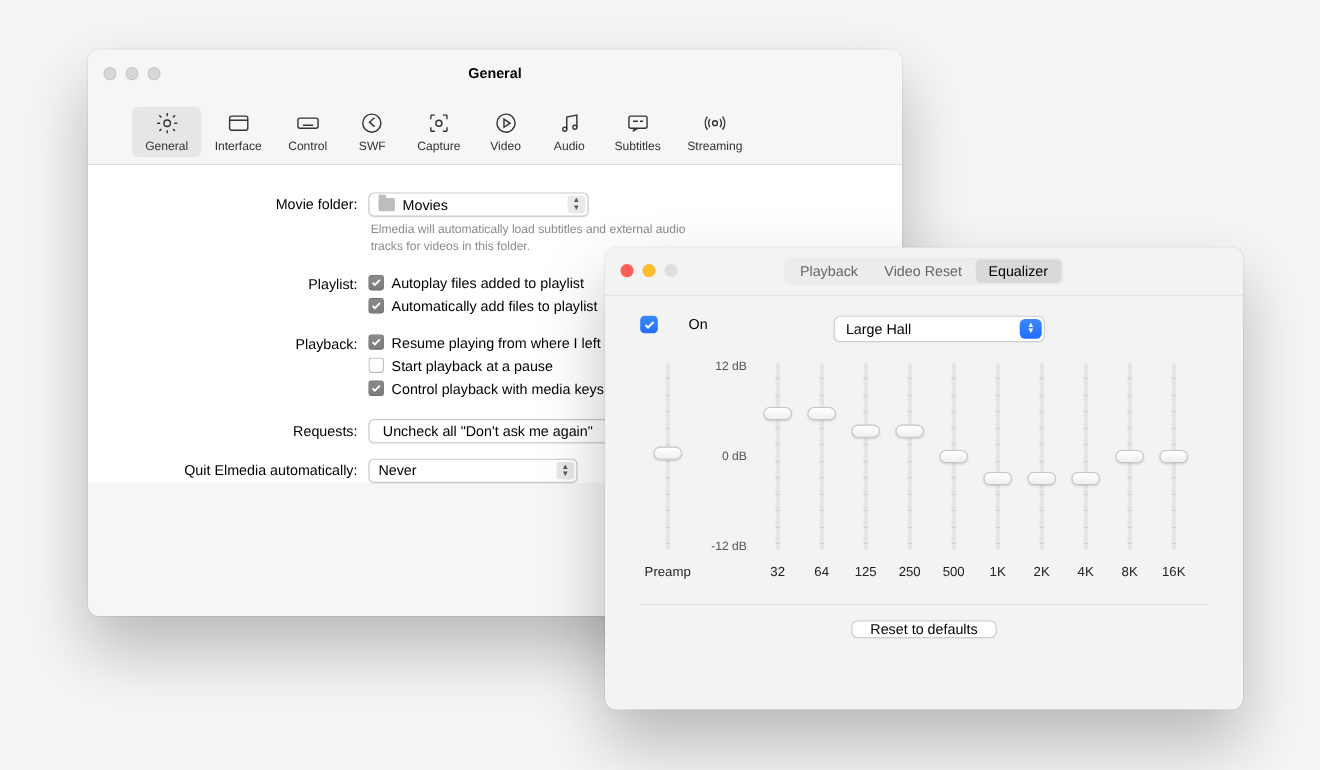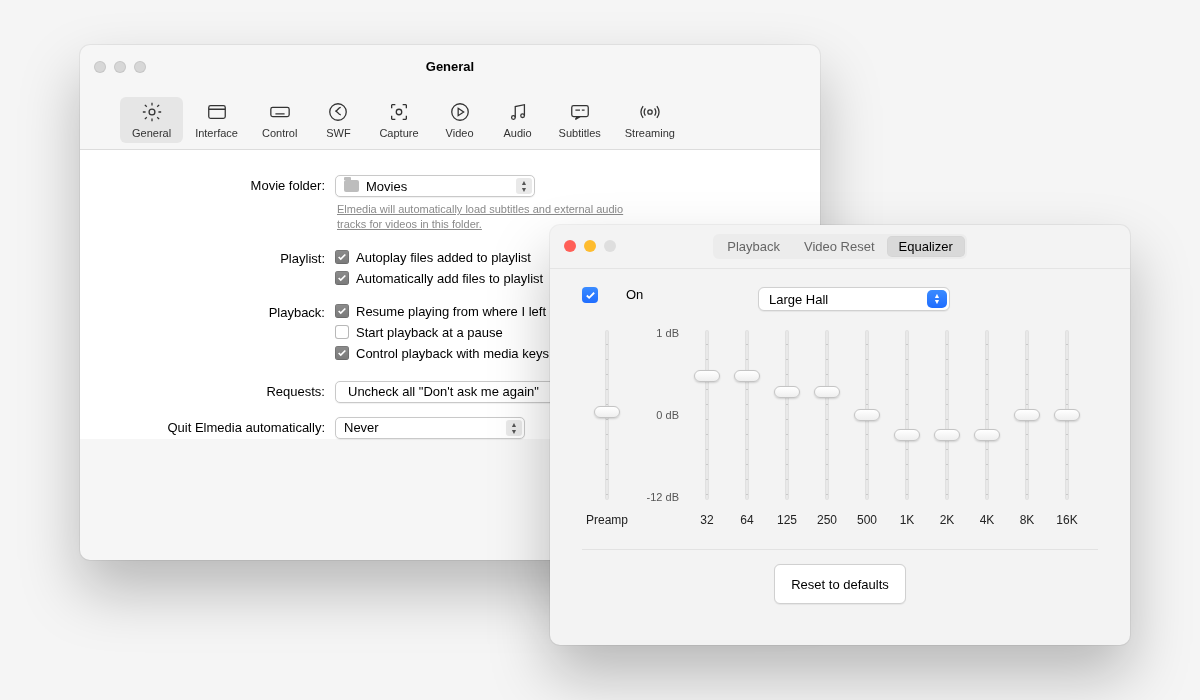--- a/index.html
+++ b/index.html
@@ -83,21 +83,21 @@
     background:#fff; border:1px solid #c9c9c9; border-radius:5px;
     padding:0 22px 0 8px; font-size:13px;
     box-shadow:0 0.5px 1px rgba(0,0,0,0.06);
   }
   .popup .stepper{
     position:absolute; right:2px; top:2px; bottom:2px; width:16px;
     background:#e9e9e9; border-radius:3px;
     display:flex; flex-direction:column; align-items:center; justify-content:center;
     font-size:7px; line-height:7px; color:#555;
   }
-  .hint{ color:#8a8a8a; font-size:11px; padding:3px 0 10px 2px; line-height:1.35;text-decoration:underline;}
+  .hint{ color:#8a8a8a; font-size:11px; padding:3px 0 10px 2px; line-height:1.35;}
   .check-row{ display:flex; align-items:center; gap:7px; padding:2px 0;}
   .chk{
     width:14px;height:14px;border-radius:3px;
     background:linear-gradient(#8c8c8c,#7a7a7a);
     display:flex;align-items:center;justify-content:center;
     box-shadow: inset 0 0 0 0.5px rgba(0,0,0,0.25);
   }
   .chk.off{ background:#fff; box-shadow: inset 0 0 0 1px #b8b8b8;}
   .chk svg{ width:10px;height:10px; stroke:#fff; stroke-width:2; fill:none;}
   .button{
@@ -189,24 +189,24 @@
     border:0.5px solid #c4c4c4;
     border-radius:6px;
     box-shadow:0 1px 2px rgba(0,0,0,0.15);
   }
   .band-label{
     text-align:center; font-size:12px; color:#222; padding-top:10px;
   }
   .eq-sep{ height:1px; background:#e2e2e2; margin:22px 6px 14px 6px;}
   .eq-footer{ display:flex; justify-content:center;}
   .footer-btn{
-    height:40px; padding:0 16px;
+    height:16px; padding:0 16px;
     background:#fff; border:1px solid #d0d0d0; border-radius:6px;
     box-shadow:0 0.5px 1px rgba(0,0,0,0.06);
-    font-size:13px; display:inline-flex;align-items:center;
+    font-size:13px; display:inline-flex;align-items:flex-end;
   }
 </style>
 </head>
 <body>
 
 <div class="win win-prefs">
 
   <div class="titlebar">
     <div class="traffic">
       <span></span>
@@ -425,21 +425,21 @@
     </div>
 
     <div class="eq-grid" id="eq-grid">
 
       <div class="slider">
         <div class="track"></div>
           <div class="thumb" id="thumb-preamp" style="top: 78.7083px;"></div>
       </div>
 
       <div class="scale">
-        <span>1 dB</span>
+        <span>12 dB</span>
         <span>0 dB</span>
         <span>-12 dB</span>
       </div>
 
     <div class="slider">
           <div class="track"></div>
           <div class="thumb" style="top:42.5px"></div>
         </div>
         <div class="slider">
           <div class="track"></div>

